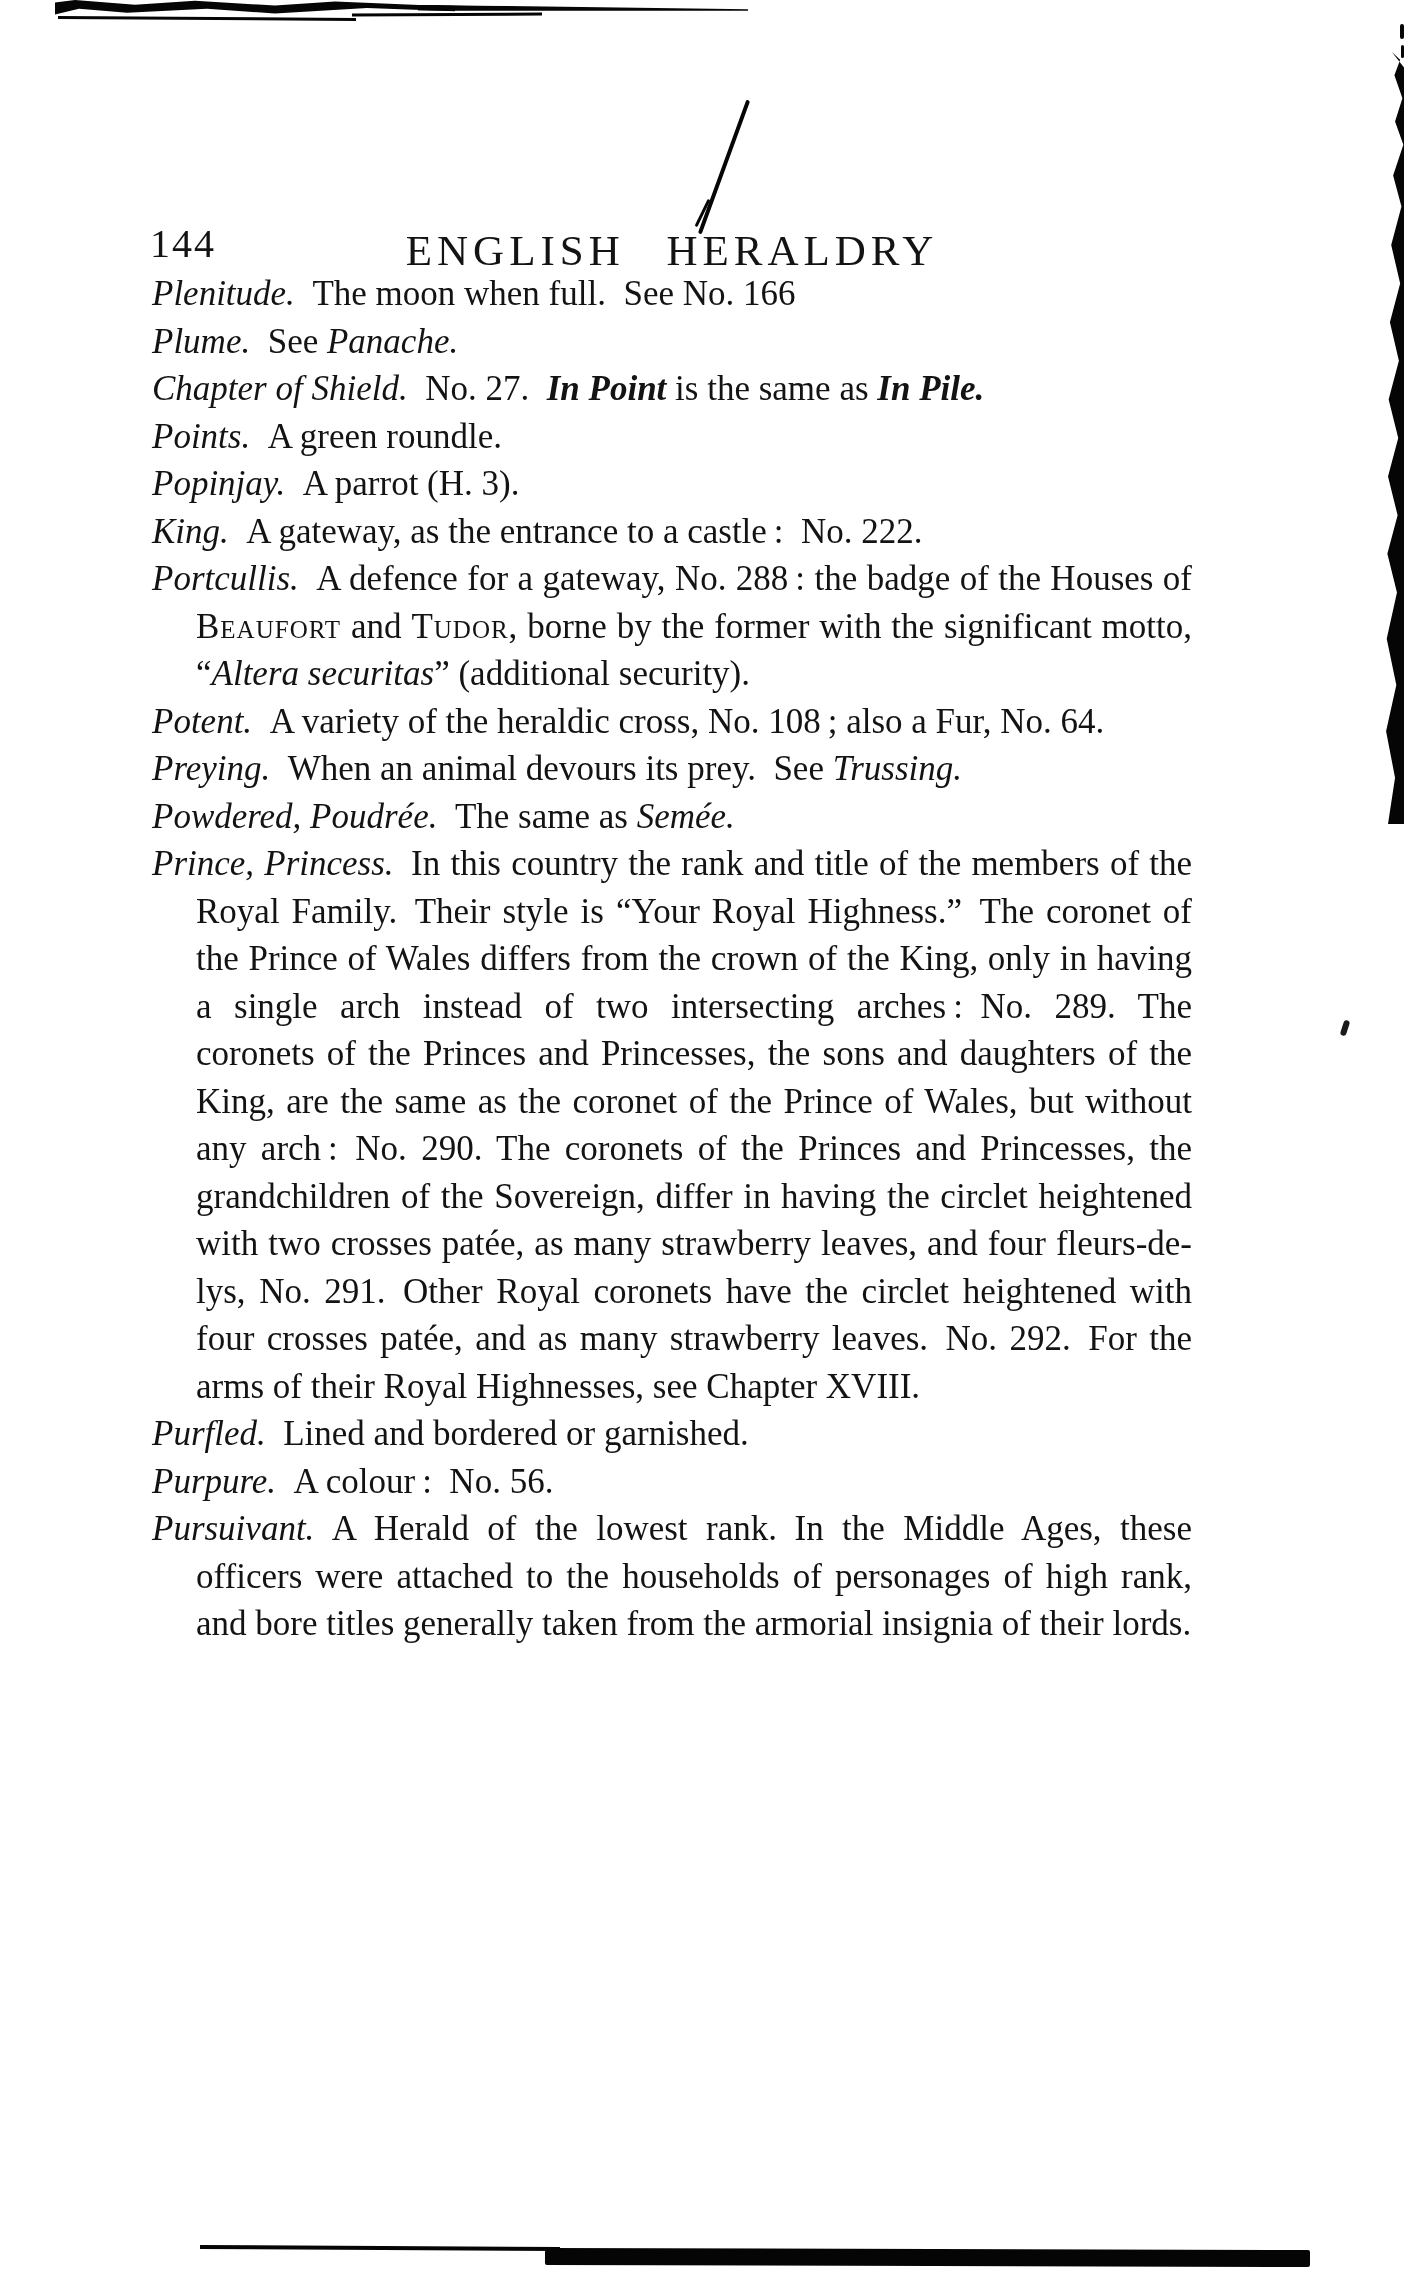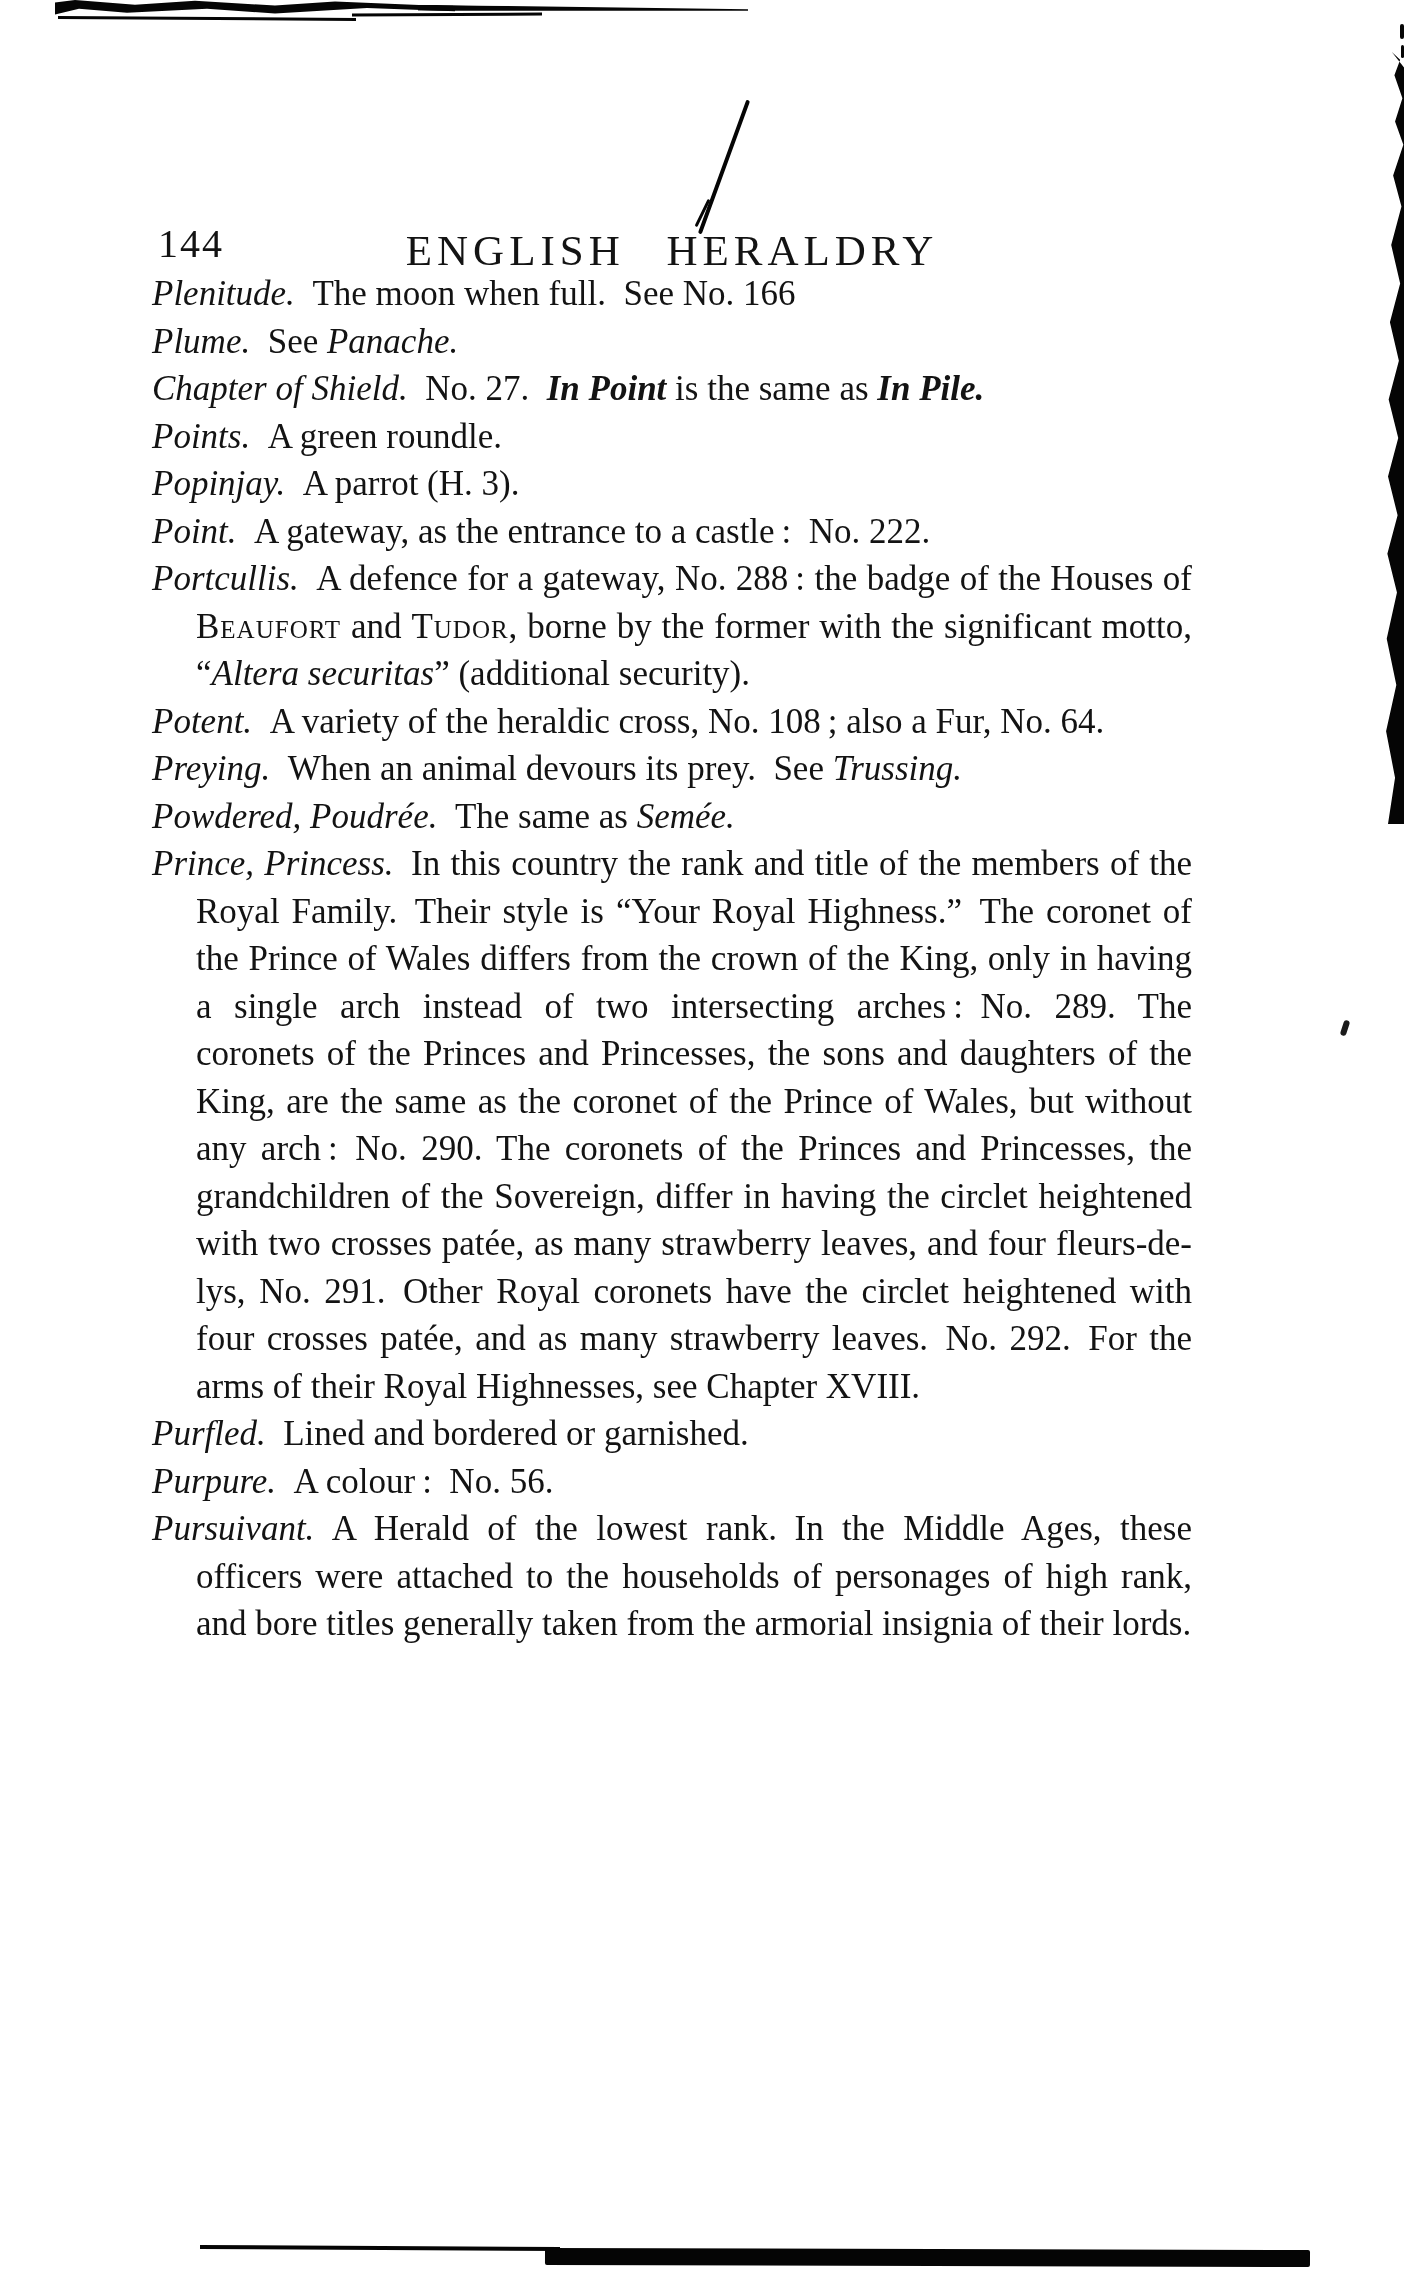--- a/index.html
+++ b/index.html
@@ -8,21 +8,21 @@
     width:1408px;
     height:2284px;
     background:#ffffff;
     overflow:hidden;
     font-family:"Liberation Serif", serif;
     color:#131313;
   }
   
   .page-number{
     position:absolute;
-    left:158px; top:220px;
+    left:150px; top:220px;
     font-size:40px;
     letter-spacing:2px;
   }
   .header-title{
     position:absolute;
     left:152px; top:226px;
     width:1040px;
     text-align:center;
     font-size:43px;
     letter-spacing:5px;
@@ -104,21 +104,21 @@
 
   <div class="page-number">144</div>
   <div class="header-title">ENGLISH HERALDRY</div>
 
   <div class="entries">
       <p class="entry"><span class="seg-term">Plenitude.</span><span class="seg-roman"> The moon when full. See No. 166</span></p>
       <p class="entry"><span class="seg-term">Plume.</span><span class="seg-roman"> See </span><span class="seg-italic">Panache.</span></p>
       <p class="entry"><span class="seg-term">Chapter of Shield.</span><span class="seg-roman"> No. 27. </span><span class="seg-bolditalic">In Point</span><span class="seg-roman"> is the same as </span><span class="seg-bolditalic">In Pile.</span></p>
       <p class="entry"><span class="seg-term">Points.</span><span class="seg-roman"> A green roundle.</span></p>
       <p class="entry"><span class="seg-term">Popinjay.</span><span class="seg-roman"> A parrot (H. 3).</span></p>
-      <p class="entry"><span class="seg-term">Point.</span><span class="seg-roman"> A gateway, as the entrance to a castle : No. 222.</span></p>
+      <p class="entry"><span class="seg-term">King.</span><span class="seg-roman"> A gateway, as the entrance to a castle : No. 222.</span></p>
       <p class="entry"><span class="seg-term">Portcullis.</span><span class="seg-roman"> A defence for a gateway, No. 288 : the badge of the Houses of </span><span class="seg-smallcaps">Beaufort</span><span class="seg-roman"> and </span><span class="seg-smallcaps">Tudor</span><span class="seg-roman">, borne by the former with the significant motto, “</span><span class="seg-italic">Altera securitas</span><span class="seg-roman">” (additional security).</span></p>
       <p class="entry"><span class="seg-term">Potent.</span><span class="seg-roman"> A variety of the heraldic cross, No. 108 ; also a Fur, No. 64.</span></p>
       <p class="entry"><span class="seg-term">Preying.</span><span class="seg-roman"> When an animal devours its prey. See </span><span class="seg-italic">Trussing.</span></p>
       <p class="entry"><span class="seg-term">Powdered, Poudrée.</span><span class="seg-roman"> The same as </span><span class="seg-italic">Semée.</span></p>
       <p class="entry"><span class="seg-term">Prince, Princess.</span><span class="seg-roman"> In this country the rank and title of the members of the Royal Family. Their style is “Your Royal Highness.” The coronet of the Prince of Wales differs from the crown of the King, only in having a single arch instead of two intersecting arches : No. 289. The coronets of the Princes and Princesses, the sons and daughters of the King, are the same as the coronet of the Prince of Wales, but without any arch : No. 290. The coronets of the Princes and Princesses, the grandchildren of the Sovereign, differ in having the circlet heightened with two crosses patée, as many strawberry leaves, and four fleurs-de-lys, No. 291. Other Royal coronets have the circlet heightened with four crosses patée, and as many strawberry leaves. No. 292. For the arms of their Royal Highnesses, see Chapter XVIII.</span></p>
       <p class="entry"><span class="seg-term">Purfled.</span><span class="seg-roman"> Lined and bordered or garnished.</span></p>
       <p class="entry"><span class="seg-term">Purpure.</span><span class="seg-roman"> A colour : No. 56.</span></p>
       <p class="entry"><span class="seg-term">Pursuivant.</span><span class="seg-roman"> A Herald of the lowest rank. In the Middle Ages, these officers were attached to the households of personages of high rank, and bore titles generally taken from the armorial insignia of their lords.</span></p>
     </div>
 

